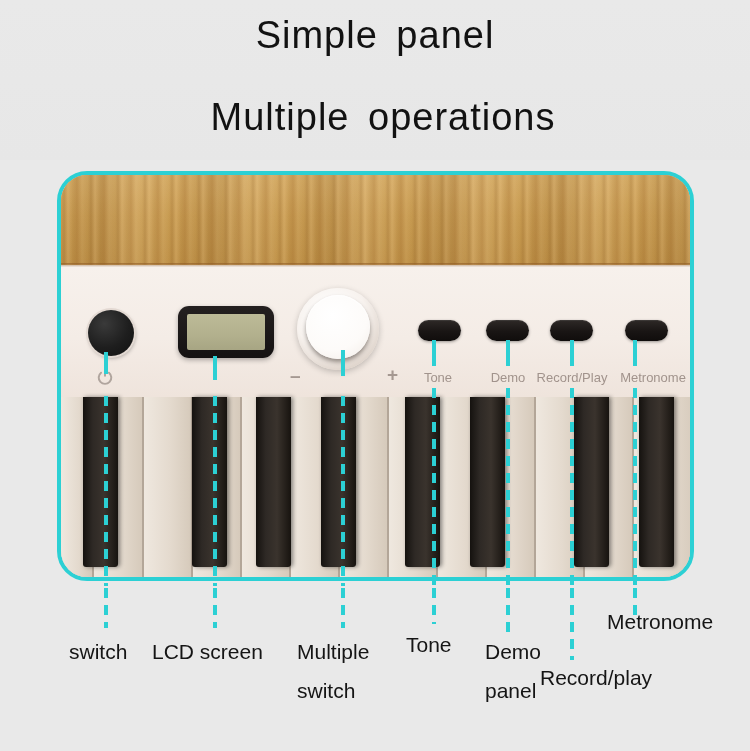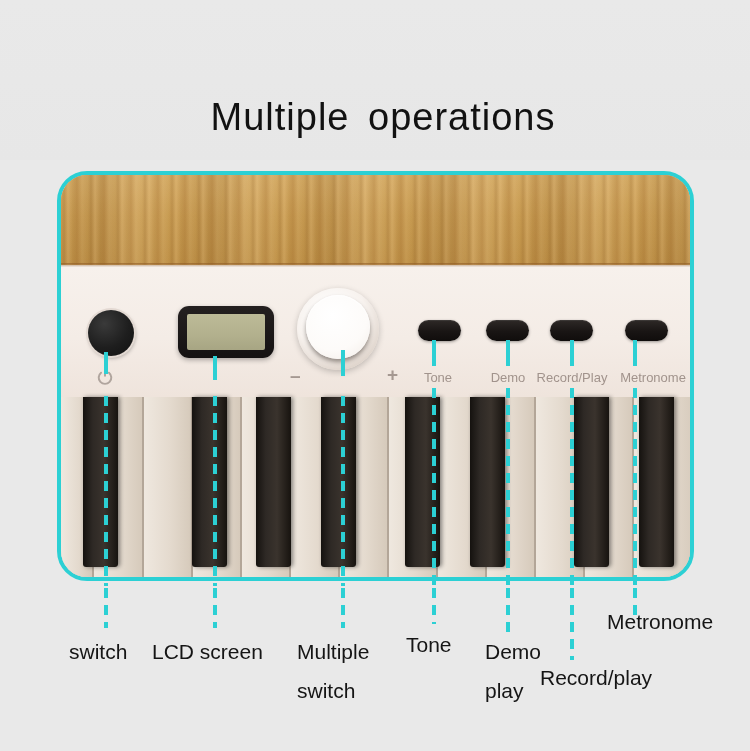--- a/index.html
+++ b/index.html
@@ -213,20 +213,21 @@
     position: absolute;
     font-size: 21px;
     color: #151515;
     white-space: nowrap;
   }
 </style>
 </head>
 <body>
 
 <div class="headings">
+  <div class="heading-1">Simple  panel</div>
   <div class="heading-2">Multiple  operations</div>
 </div>
 
 <div class="device-frame">
 
   <div class="wood-panel"></div>
   <div class="wood-edge"></div>
   <div class="control-panel"></div>
 
   <div class="keyboard">
@@ -309,15 +310,15 @@
 <div class="leader-solid" style="left:633px;top:340px;height:26px;"></div>
 <div class="leader" style="left:633px;top:388px;height:198px;"></div>
 <div class="leader" style="left:633px;top:588px;height:32px;"></div>
 
 <div class="caption" style="left:69px;top:640px;">switch</div>
 <div class="caption" style="left:152px;top:640px;">LCD  screen</div>
 <div class="caption" style="left:297px;top:640px;">Multiple</div>
 <div class="caption" style="left:297px;top:679px;">switch</div>
 <div class="caption" style="left:406px;top:633px;">Tone</div>
 <div class="caption" style="left:485px;top:640px;">Demo</div>
-<div class="caption" style="left:485px;top:679px;">play</div>
+<div class="caption" style="left:485px;top:679px;">panel</div>
 <div class="caption" style="left:540px;top:666px;">Record/play</div>
 <div class="caption" style="left:607px;top:610px;">Metronome</div>
 
 </body></html>

